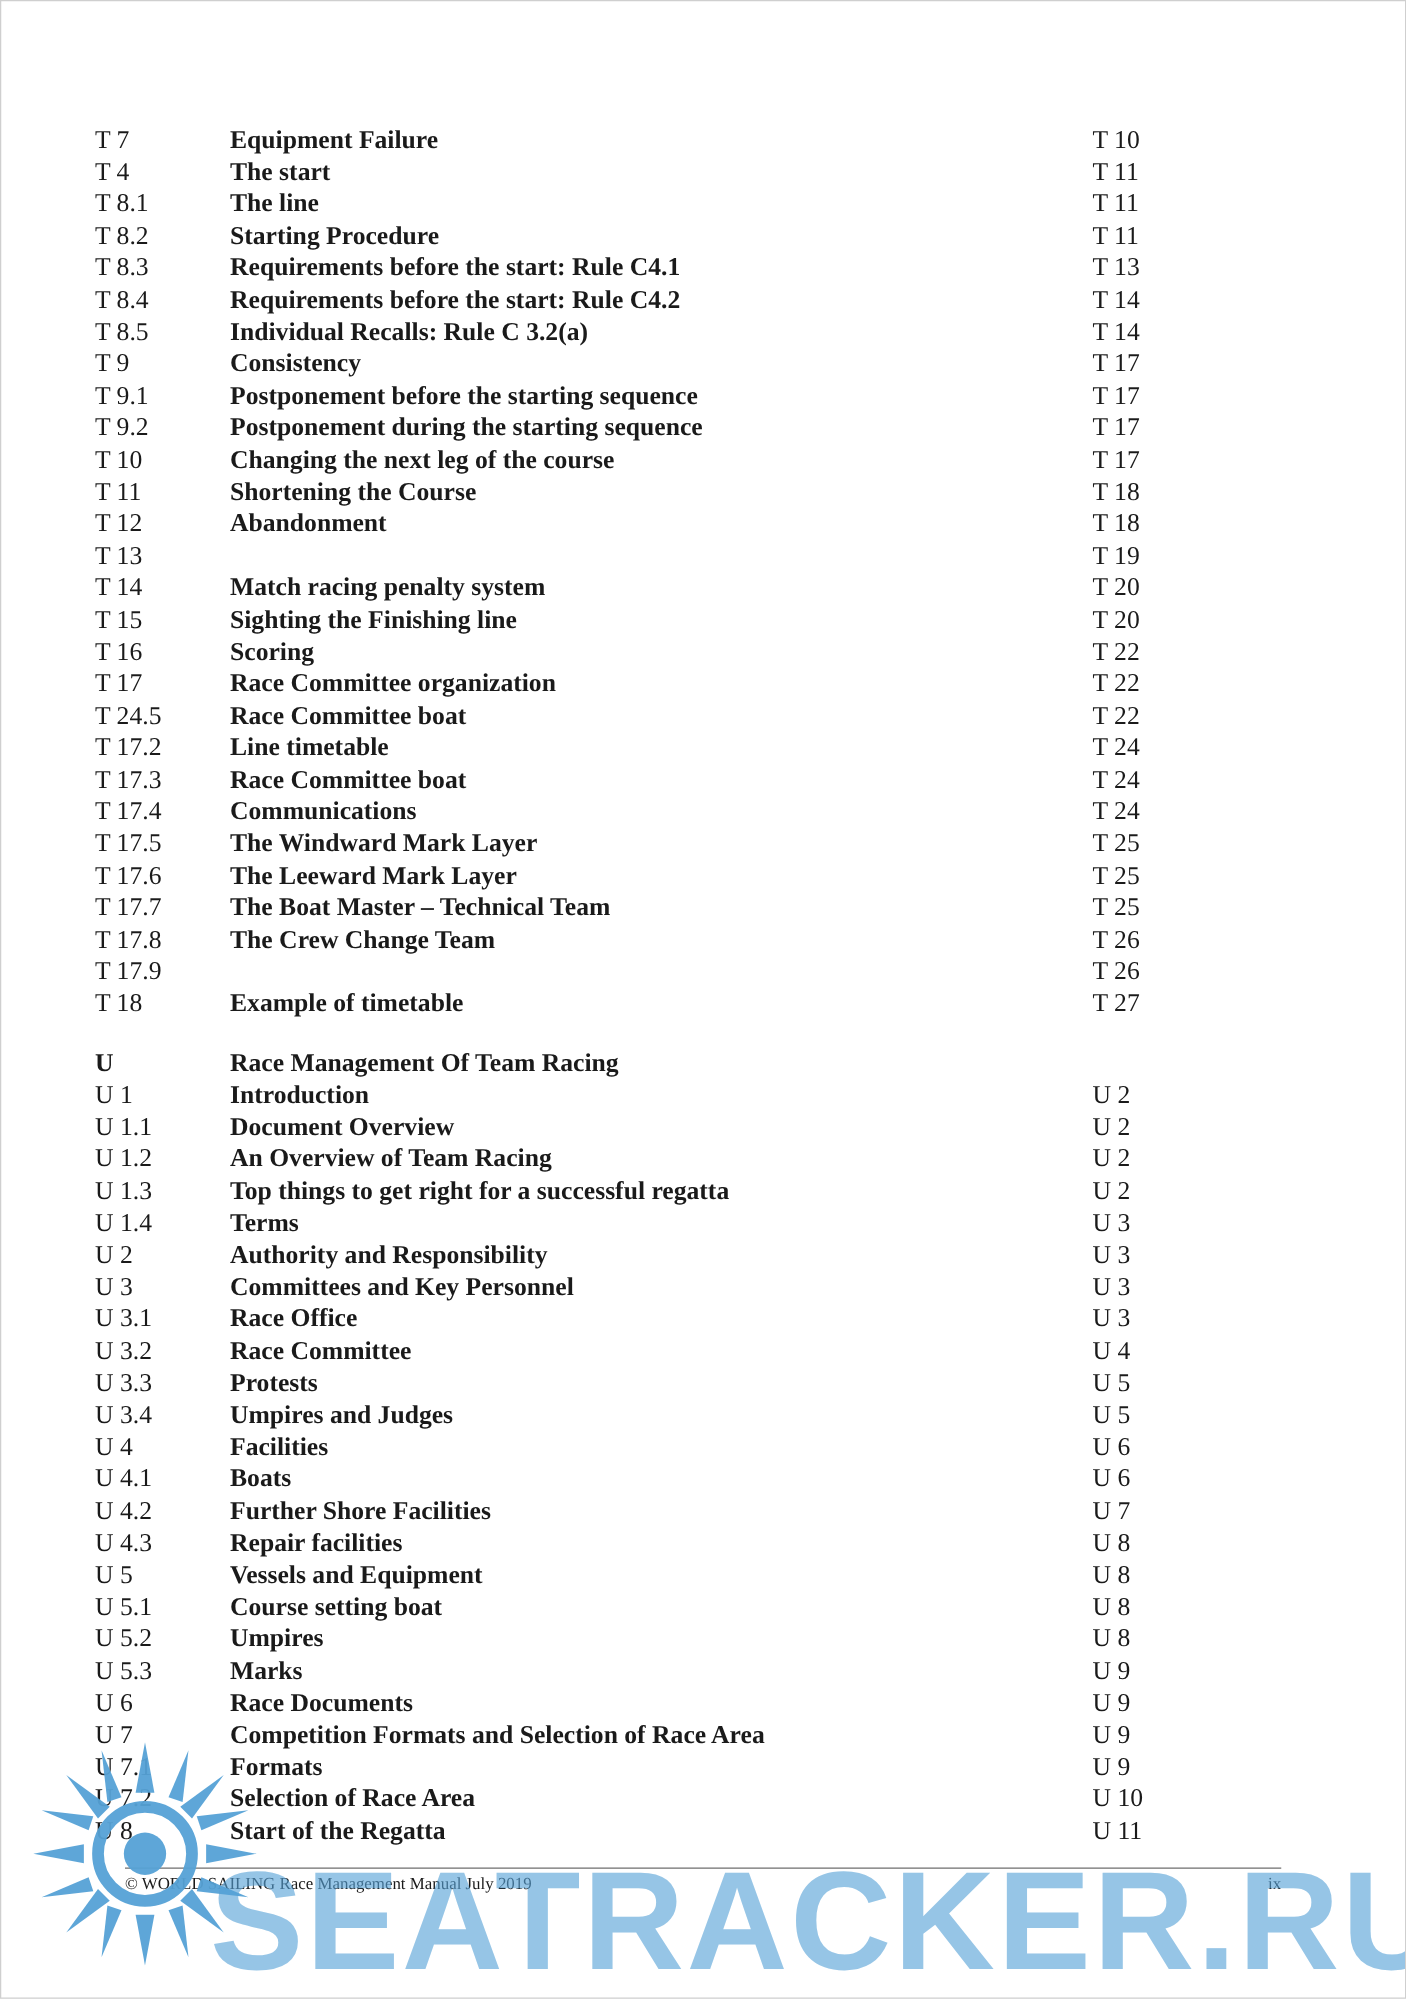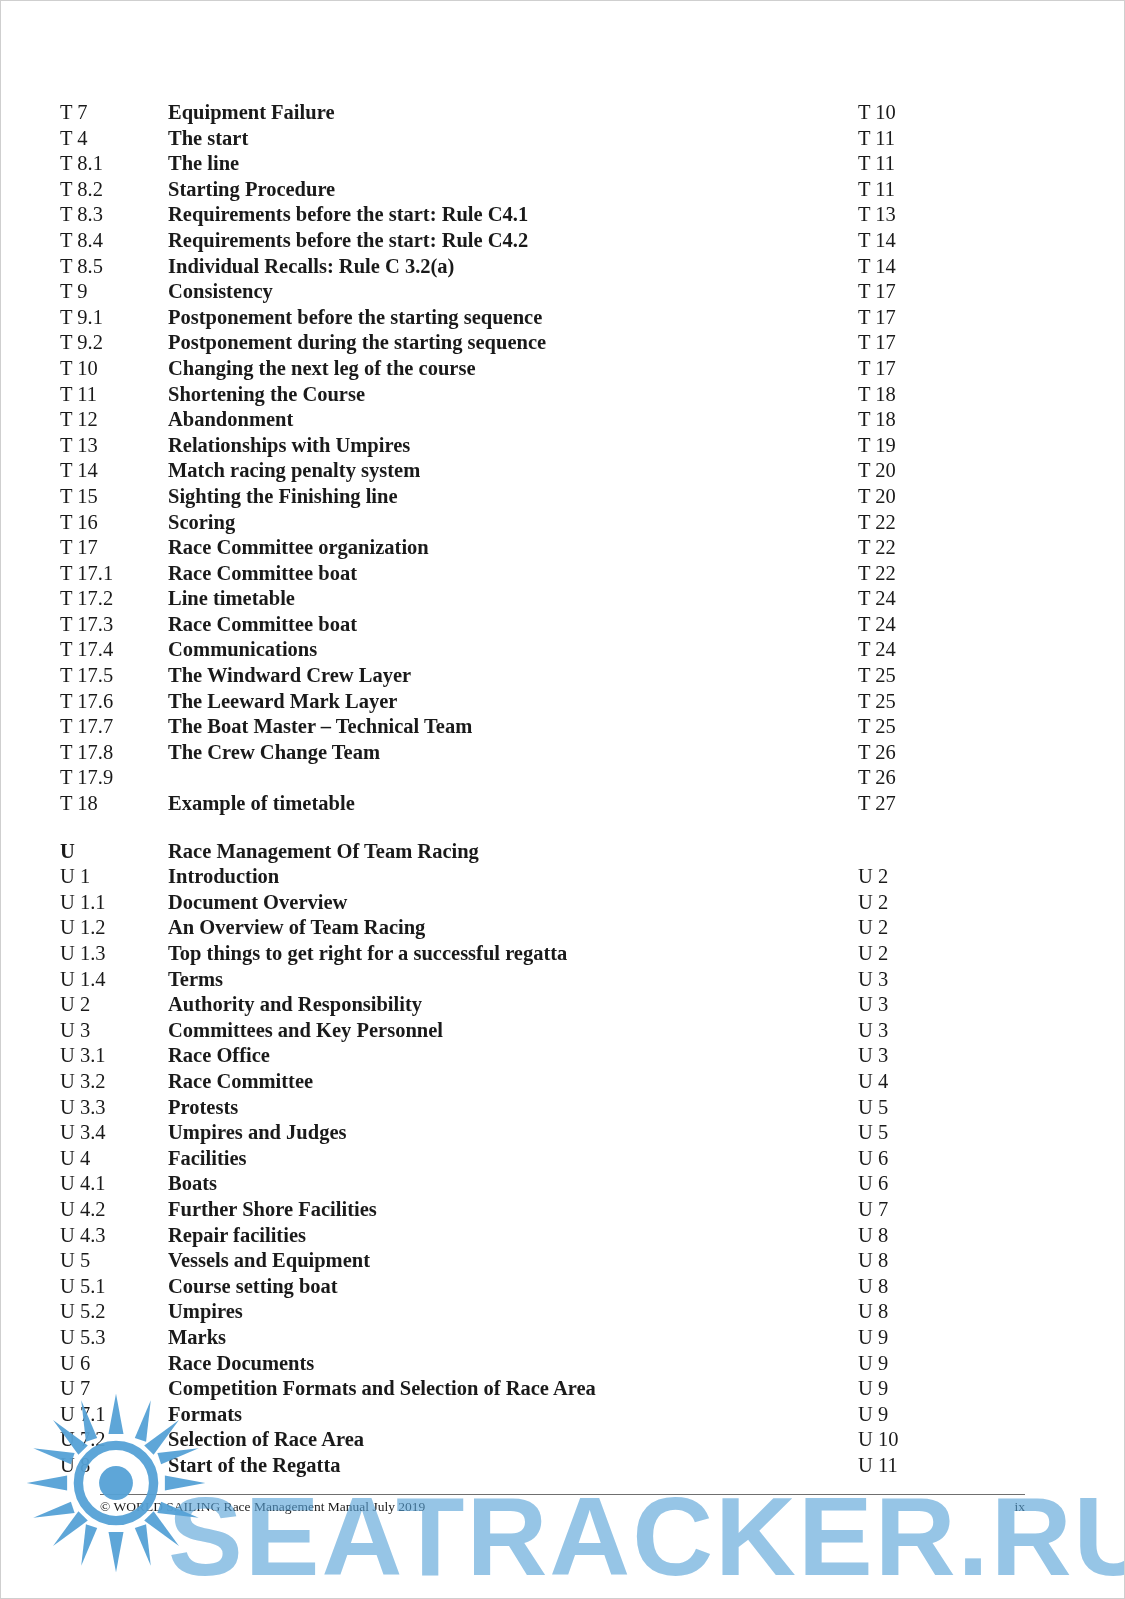--- a/index.html
+++ b/index.html
@@ -17,21 +17,21 @@
     background: #ffffff;
     overflow: hidden;
     box-sizing: border-box;
   }
   .content {
     position: absolute;
     left: 0;
     top: 0;
     width: 1125px;
     height: 1599px;
-    padding: 100px 175px 0 60px;
+    padding: 100px 175px 0 76px;
     box-sizing: border-box;
   }
   .toc {
     position: relative;
     width: 100%;
     font-size: 20.5px;
     color: #1a1a1a;
     line-height: 25.6px;
   }
   .toc-row {
@@ -188,21 +188,20 @@
           <span class="col-title">Shortening the Course</span>
           <span class="col-page">T 18</span>
         </div>
         <div class="toc-row">
           <span class="col-num">T 12</span>
           <span class="col-title">Abandonment</span>
           <span class="col-page">T 18</span>
         </div>
         <div class="toc-row">
           <span class="col-num">T 13</span>
-          <span class="col-title">Relationships with Umpires</span>
           <span class="col-page">T 19</span>
         </div>
         <div class="toc-row">
           <span class="col-num">T 14</span>
           <span class="col-title">Match racing penalty system</span>
           <span class="col-page">T 20</span>
         </div>
         <div class="toc-row">
           <span class="col-num">T 15</span>
           <span class="col-title">Sighting the Finishing line</span>
@@ -212,42 +211,42 @@
           <span class="col-num">T 16</span>
           <span class="col-title">Scoring</span>
           <span class="col-page">T 22</span>
         </div>
         <div class="toc-row">
           <span class="col-num">T 17</span>
           <span class="col-title">Race Committee organization</span>
           <span class="col-page">T 22</span>
         </div>
         <div class="toc-row">
-          <span class="col-num">T 17.1</span>
+          <span class="col-num">T 24.5</span>
           <span class="col-title">Race Committee boat</span>
           <span class="col-page">T 22</span>
         </div>
         <div class="toc-row">
           <span class="col-num">T 17.2</span>
           <span class="col-title">Line timetable</span>
           <span class="col-page">T 24</span>
         </div>
         <div class="toc-row">
           <span class="col-num">T 17.3</span>
           <span class="col-title">Race Committee boat</span>
           <span class="col-page">T 24</span>
         </div>
         <div class="toc-row">
           <span class="col-num">T 17.4</span>
           <span class="col-title">Communications</span>
           <span class="col-page">T 24</span>
         </div>
         <div class="toc-row">
           <span class="col-num">T 17.5</span>
-          <span class="col-title">The Windward Crew Layer</span>
+          <span class="col-title">The Windward Mark Layer</span>
           <span class="col-page">T 25</span>
         </div>
         <div class="toc-row">
           <span class="col-num">T 17.6</span>
           <span class="col-title">The Leeward Mark Layer</span>
           <span class="col-page">T 25</span>
         </div>
         <div class="toc-row">
           <span class="col-num">T 17.7</span>
           <span class="col-title">The Boat Master – Technical Team</span>

